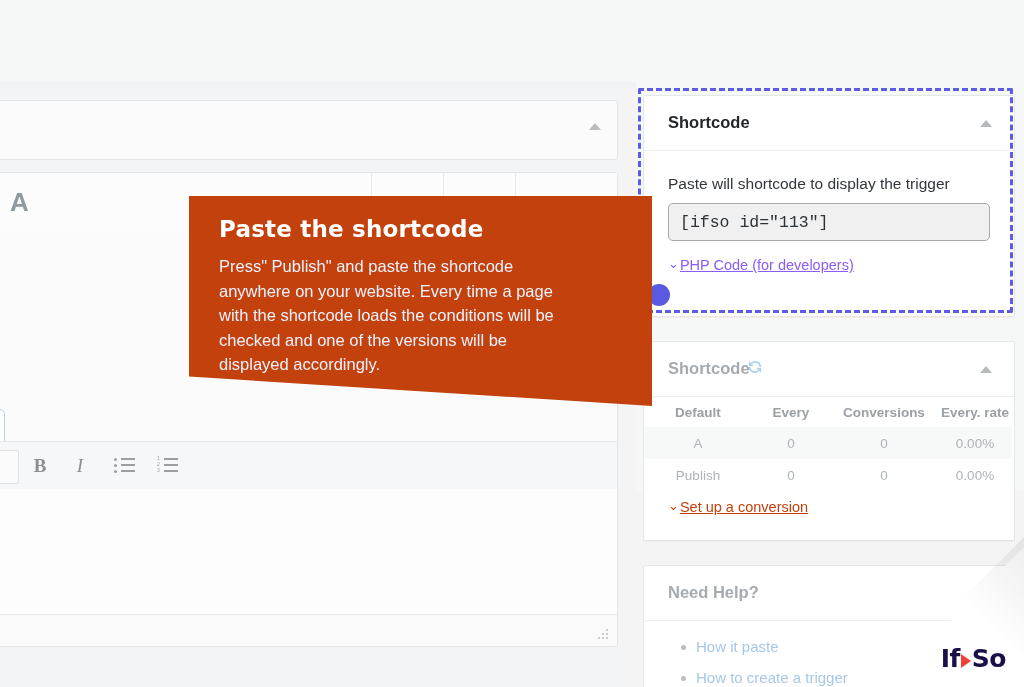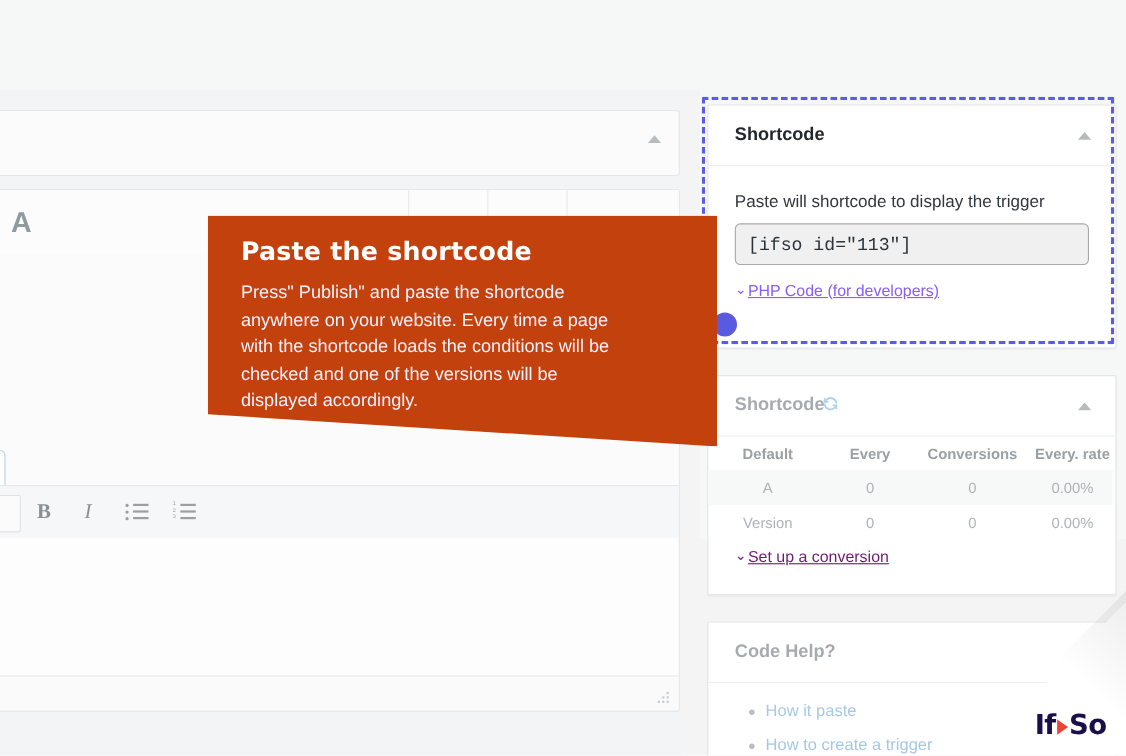--- a/index.html
+++ b/index.html
@@ -305,21 +305,21 @@
     font-weight: 700;
   }
   .an-c0 { width: 108px; }
   .an-c1 { width: 78px; }
   .an-c2 { width: 108px; }
   .an-c3 { width: 74px; }
   .an-link {
     position: absolute;
     left: 24px; top: 157px;
     font-size: 14.5px;
-    color: #701a75;
+    color: #c2410c;
     font-family: "Liberation Sans", sans-serif;
     text-decoration: underline;
   }
 
   
   #needhelp-box {
     left: 7px; top: 565px;
     width: 370px; height: 140px;
   }
   .nh-list {
@@ -521,33 +521,33 @@
           <div class="an-c an-c2">Conversions</div>
           <div class="an-c an-c3">Every. rate</div>
         </div>
         <div class="an-row alt">
           <div class="an-c an-c0">A</div>
           <div class="an-c an-c1">0</div>
           <div class="an-c an-c2">0</div>
           <div class="an-c an-c3">0.00%</div>
         </div>
         <div class="an-row">
-          <div class="an-c an-c0">Version</div>
+          <div class="an-c an-c0">Publish</div>
           <div class="an-c an-c1">0</div>
           <div class="an-c an-c2">0</div>
           <div class="an-c an-c3">0.00%</div>
         </div>
       </div>
 
       <a class="an-link" href="#"><span class="chev">⌄</span><span>Set up a conversion</span></a>
     </div>
 
     <div class="metabox" id="needhelp-box">
       <div class="mb-header">
-        <div class="mb-title muted">Code Help?</div>
+        <div class="mb-title muted">Need Help?</div>
         <div class="mb-caret"></div>
       </div>
       <ul class="nh-list">
         <li><a href="#" style="color:inherit;text-decoration:none">How it paste</a></li>
         <li><a href="#" style="color:inherit;text-decoration:none">How to create a trigger</a></li>
 
       </ul>
     </div>
 
   </div>

